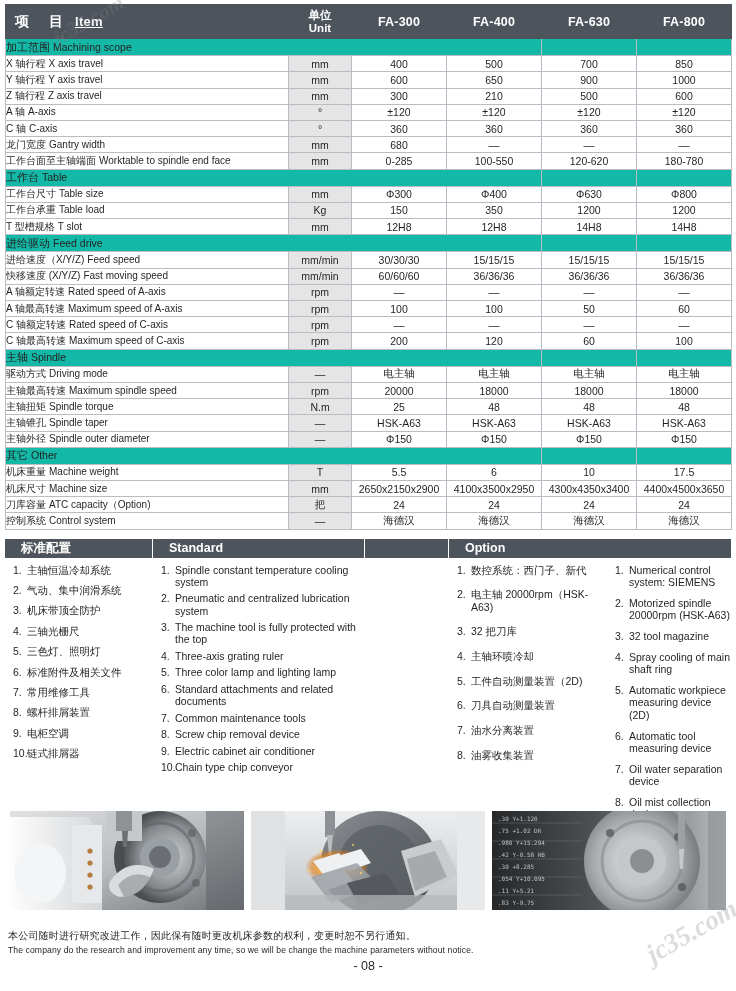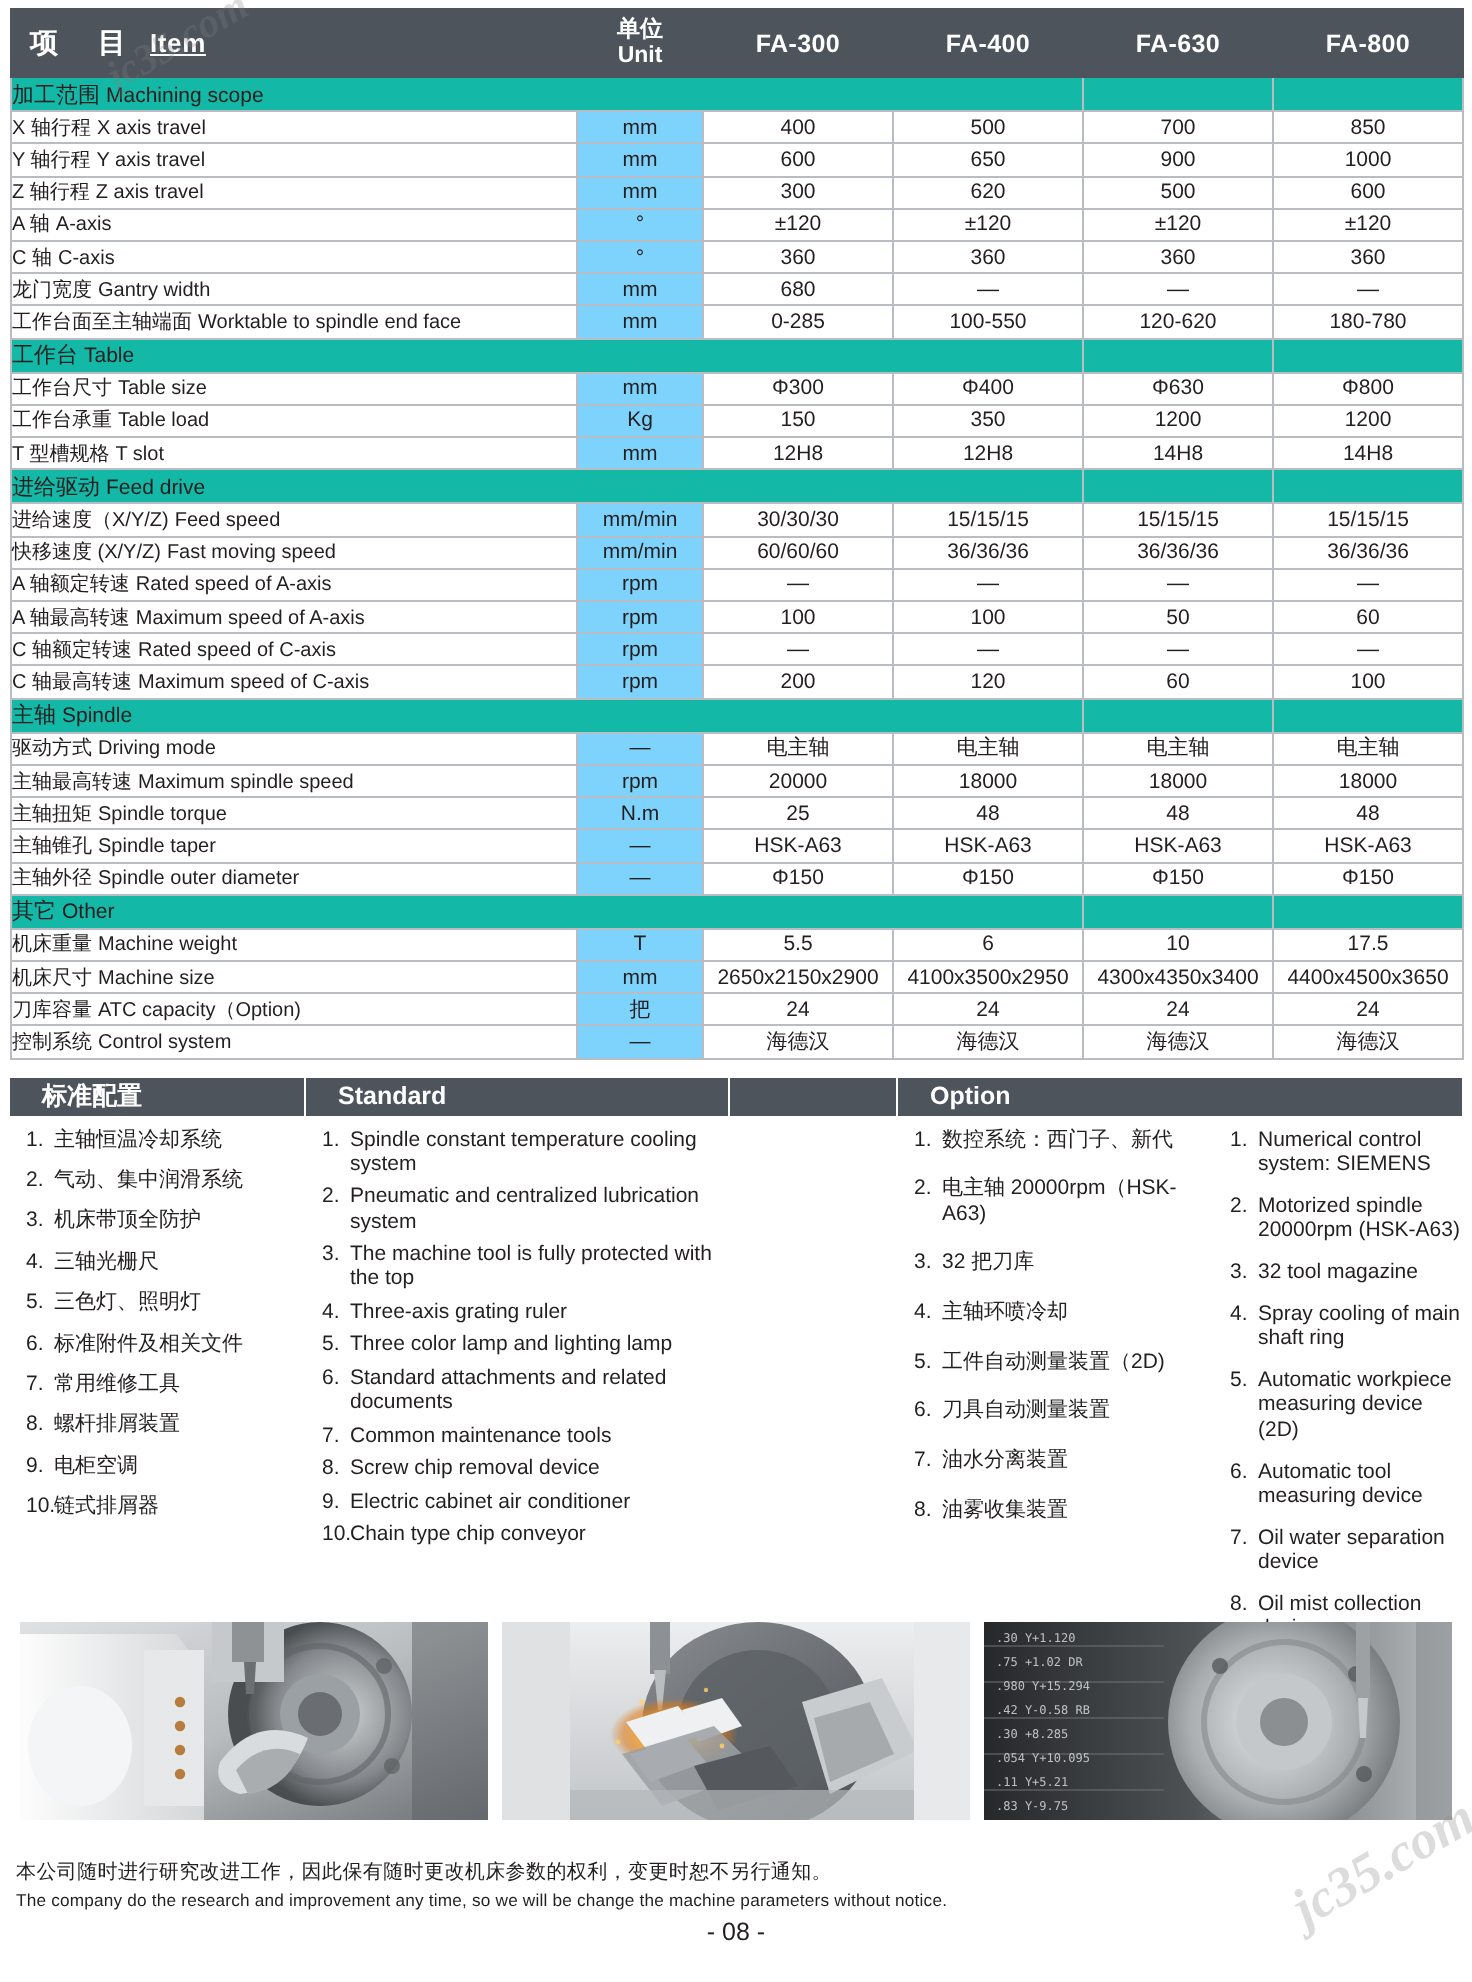--- a/index.html
+++ b/index.html
@@ -31,21 +31,21 @@
   th.h-item{text-align:left;padding-left:9px !important;font-size:14px;letter-spacing:.3px;}
   th.h-item .en{font-size:13px;margin-left:9px;text-decoration:underline;}
   th.h-item .cn{letter-spacing:3px;}
   th.h-unit{font-size:11.5px;line-height:12.5px;}
   th.h-val{font-size:12.5px;letter-spacing:.2px;}
 
   tr.row{height:16.2px;}
   td.item{padding-left:8px;font-size:11px;color:#231f20;white-space:nowrap;}
   td.item .cn{font-size:10px;}
   td.item .en{font-size:10px;margin-left:3px;}
-  td.unit{background:#7dd3fc;text-align:center;font-size:10.5px;color:#231f20;}
+  td.unit{background:#e5e5e5;text-align:center;font-size:10.5px;color:#231f20;}
   td.val{text-align:center;font-size:10.5px;color:#231f20;background:#fff;}
   td.dash{text-align:center;font-size:11px;}
 
   tr.sect td{background:#14b8a6;height:16.2px;}
   td.sect-label{padding-left:8px;font-size:11px;}
   td.sect-label .en{font-size:10.5px;margin-left:3px;}
 
   
   .cfg{width:726px;margin:9px 5px 0 5px;}
   .cfg-head{display:flex;background:#4d545c;height:19px;align-items:center;}
@@ -138,21 +138,21 @@
           <td class="unit">mm</td>
           <td class="val">600</td>
           <td class="val">650</td>
           <td class="val">900</td>
           <td class="val">1000</td>
         </tr>
         <tr class="row">
           <td class="item"><span class="cn">Z 轴行程</span><span class="en">Z axis travel</span></td>
           <td class="unit">mm</td>
           <td class="val">300</td>
-          <td class="val">620</td>
+          <td class="val">210</td>
           <td class="val">500</td>
           <td class="val">600</td>
         </tr>
         <tr class="row">
           <td class="item"><span class="cn">A 轴</span><span class="en">A-axis</span></td>
           <td class="unit">°</td>
           <td class="val">±120</td>
           <td class="val">±120</td>
           <td class="val">±120</td>
           <td class="val">±120</td>

